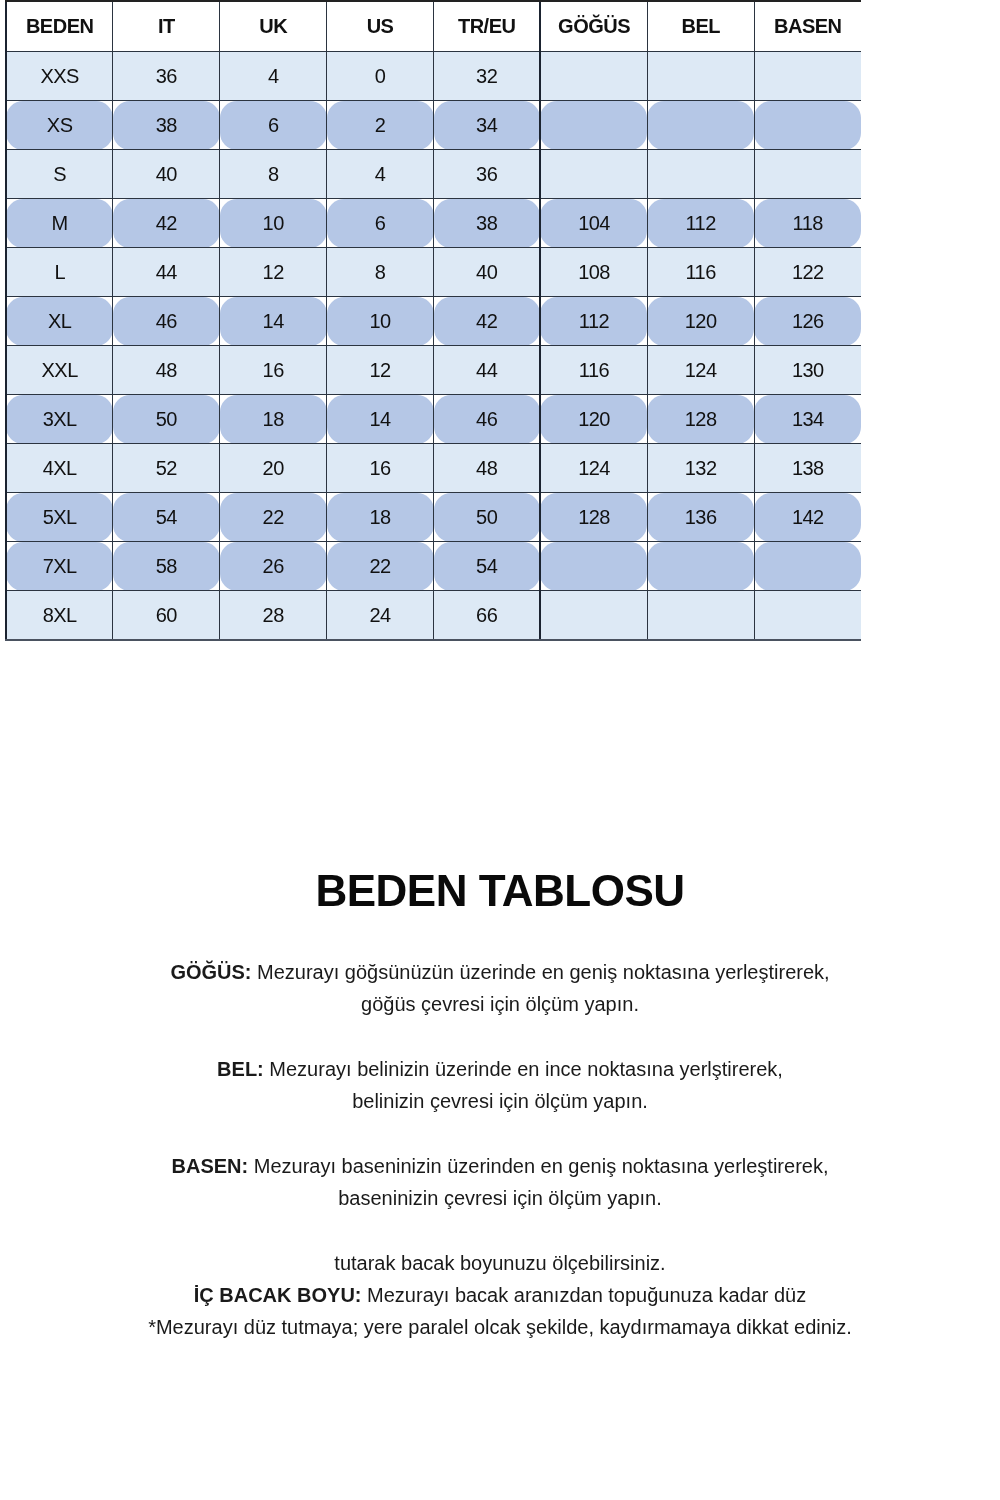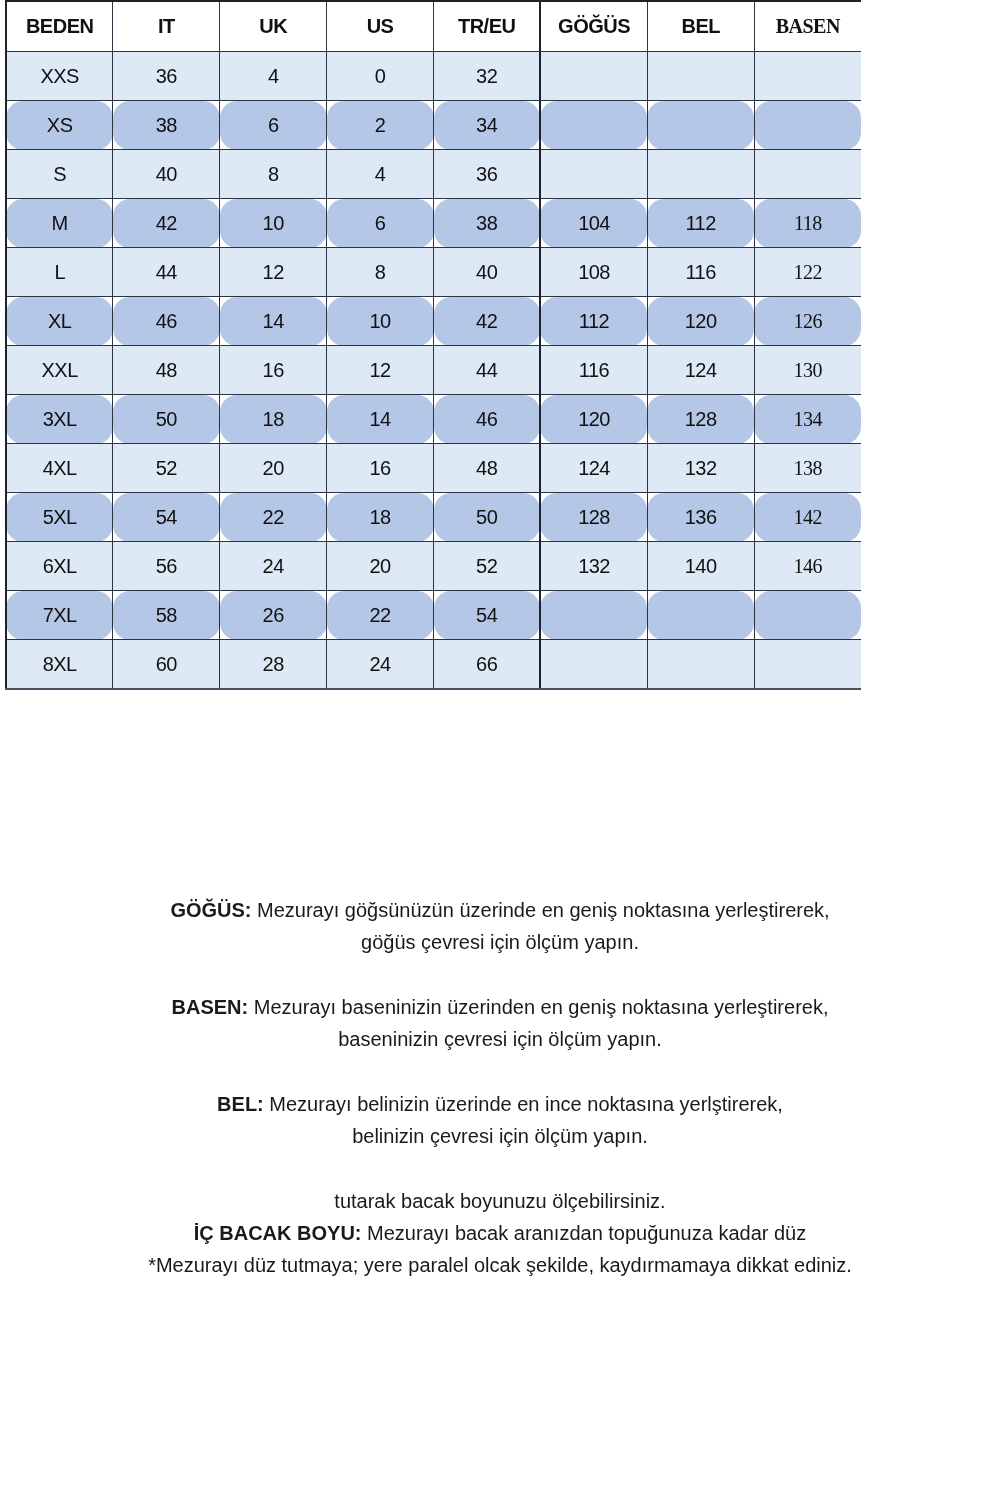--- a/index.html
+++ b/index.html
@@ -40,21 +40,21 @@
       height: 49px;
       border-top: 2px solid #222;
     }
     .size-table tr.row-light td { background: #dde9f5; }
     .size-table tr.row-dark td { background: #b5c7e6; border-radius: 17px; }
     .size-table tr td:nth-child(6),
     .size-table tr th:nth-child(6) { border-left: 2.5px solid #1b2330; }
     .size-table tr td:first-child,
     .size-table tr th:first-child { border-left: 2px solid #1b2330; }
     .size-table tr:last-child td { border-bottom: 2.5px solid #4a5260; }
-    .size-table td:last-child, .size-table th:last-child { border-right: none; font-family: Liberation Serif, serif; }
+    .size-table td:last-child, .size-table th:last-child { border-right: none; }
 
     .guide {
       position: absolute;
       left: 0;
       top: 860px;
       width: 1000px;
       text-align: center;
     }
     .guide-title {
       font-size: 44px;
@@ -186,30 +186,20 @@
       <tr class="row-dark">
         <td>5XL</td>
         <td>54</td>
         <td>22</td>
         <td>18</td>
         <td>50</td>
         <td>128</td>
         <td>136</td>
         <td>142</td>
       </tr>
-      <tr class="row-light">
-        <td>6XL</td>
-        <td>56</td>
-        <td>24</td>
-        <td>20</td>
-        <td>52</td>
-        <td>132</td>
-        <td>140</td>
-        <td>146</td>
-      </tr>
       <tr class="row-dark">
         <td>7XL</td>
         <td>58</td>
         <td>26</td>
         <td>22</td>
         <td>54</td>
         <td></td>
         <td></td>
         <td></td>
       </tr>
@@ -220,34 +210,35 @@
         <td>24</td>
         <td>66</td>
         <td></td>
         <td></td>
         <td></td>
       </tr>
     </tbody>
 </table>
 
 <div class="guide">
+  <h1 class="guide-title">BEDEN TABLOSU</h1>
 
   <div class="guide-block block-gogus">
     <div><span class="lbl">GÖĞÜS:</span><span> Mezurayı göğsünüzün üzerinde en geniş noktasına yerleştirerek,</span></div>
     <div>göğüs çevresi için ölçüm yapın.</div>
   </div>
 
+  <div class="guide-block block-bel">
+    <div><span class="lbl">BEL:</span><span> Mezurayı belinizin üzerinde en ince noktasına yerlştirerek,</span></div>
+    <div>belinizin çevresi için ölçüm yapın.</div>
+  </div>
+
   <div class="guide-block block-basen">
     <div><span class="lbl">BASEN:</span><span> Mezurayı baseninizin üzerinden en geniş noktasına yerleştirerek,</span></div>
     <div>baseninizin çevresi için ölçüm yapın.</div>
-  </div>
-
-  <div class="guide-block block-bel">
-    <div><span class="lbl">BEL:</span><span> Mezurayı belinizin üzerinde en ince noktasına yerlştirerek,</span></div>
-    <div>belinizin çevresi için ölçüm yapın.</div>
   </div>
 
   <div class="guide-block block-ic">
     <div>tutarak bacak boyunuzu ölçebilirsiniz.</div>
     <div><span class="lbl">İÇ BACAK BOYU:</span><span> Mezurayı bacak aranızdan topuğunuza kadar düz</span></div>
     <div>*Mezurayı düz tutmaya;  yere paralel olcak şekilde, kaydırmamaya dikkat ediniz.</div>
   </div>
 </div>
 
 </body></html>

